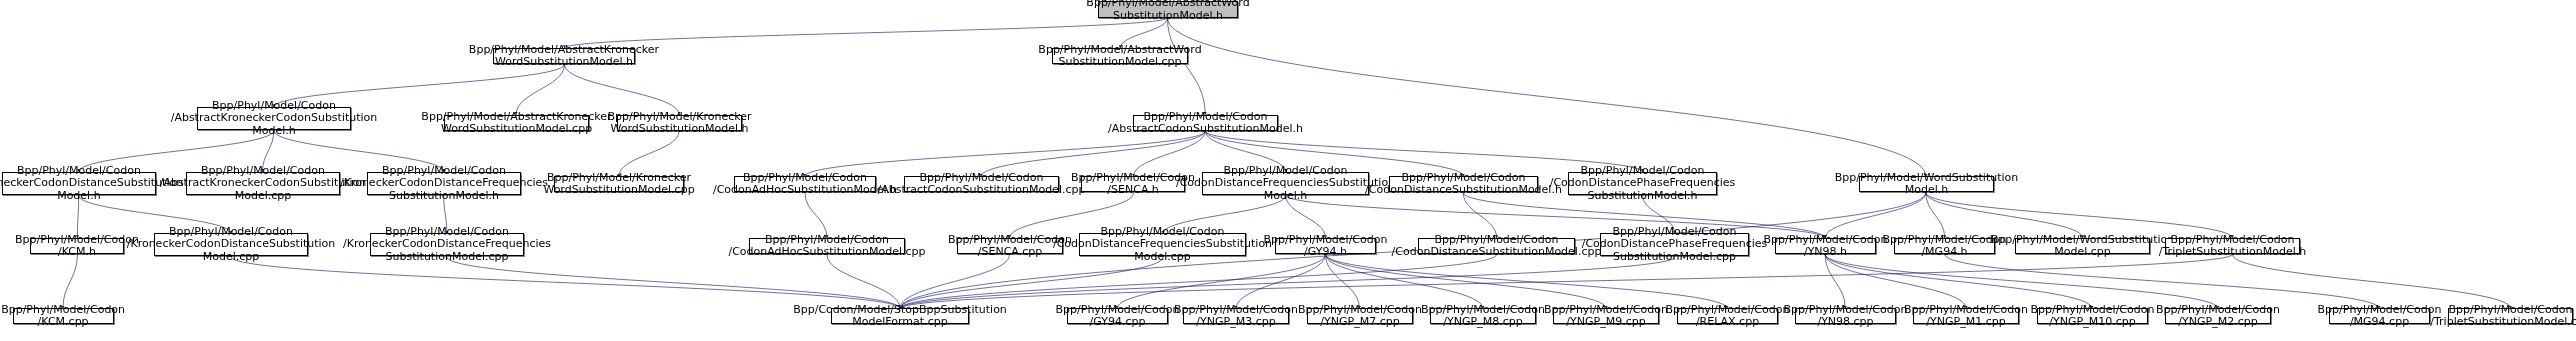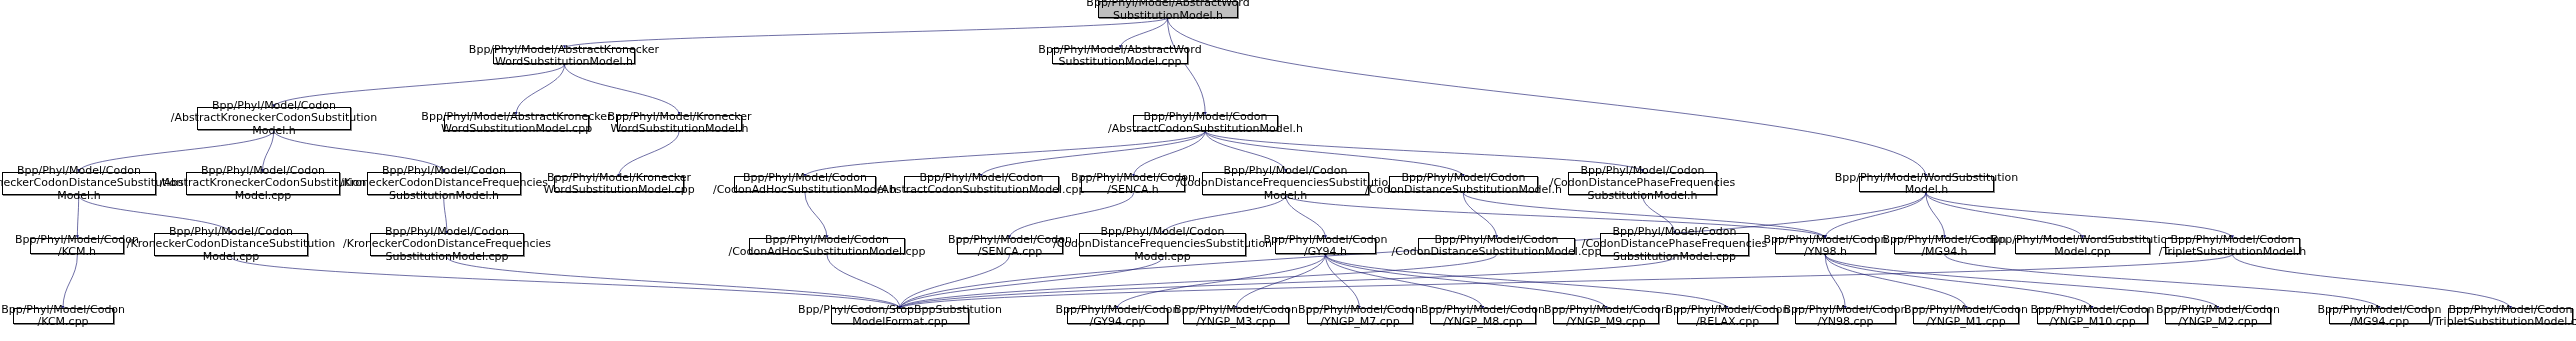--- a/index.html
+++ b/index.html
@@ -176,21 +176,21 @@
     <div class="node" style="left: 1775px; top: 238px; width: 101px; height: 16.4px;">Bpp/Phyl/Model/Codon
 /YN98.h</div>
     <div class="node" style="left: 1894px; top: 238px; width: 101px; height: 16.4px;">Bpp/Phyl/Model/Codon
 /MG94.h</div>
     <div class="node" style="left: 2015px; top: 238px; width: 135px; height: 16.4px;">Bpp/Phyl/Model/WordSubstitution
 Model.cpp</div>
     <div class="node" style="left: 2165px; top: 238px; width: 135px; height: 16.4px;">Bpp/Phyl/Model/Codon
 /TripletSubstitutionModel.h</div>
     <div class="node" style="left: 12.6px; top: 308px; width: 101px; height: 16.4px;">Bpp/Phyl/Model/Codon
 /KCM.cpp</div>
-    <div class="node" style="left: 831px; top: 308px; width: 138px; height: 16.4px;">Bpp/Phyl/Codon/StopBppSubstitution
+    <div class="node" style="left: 831px; top: 308px; width: 138px; height: 16.4px;">Bpp/Codon/Model/StopBppSubstitution
 ModelFormat.cpp</div>
     <div class="node" style="left: 1067px; top: 308px; width: 101px; height: 16.4px;">Bpp/Phyl/Model/Codon
 /GY94.cpp</div>
     <div class="node" style="left: 1183px; top: 308px; width: 106px; height: 16.4px;">Bpp/Phyl/Model/Codon
 /YNGP_M3.cpp</div>
     <div class="node" style="left: 1307px; top: 308px; width: 106px; height: 16.4px;">Bpp/Phyl/Model/Codon
 /YNGP_M7.cpp</div>
     <div class="node" style="left: 1430px; top: 308px; width: 106px; height: 16.4px;">Bpp/Phyl/Model/Codon
 /YNGP_M8.cpp</div>
     <div class="node" style="left: 1553px; top: 308px; width: 106px; height: 16.4px;">Bpp/Phyl/Model/Codon

